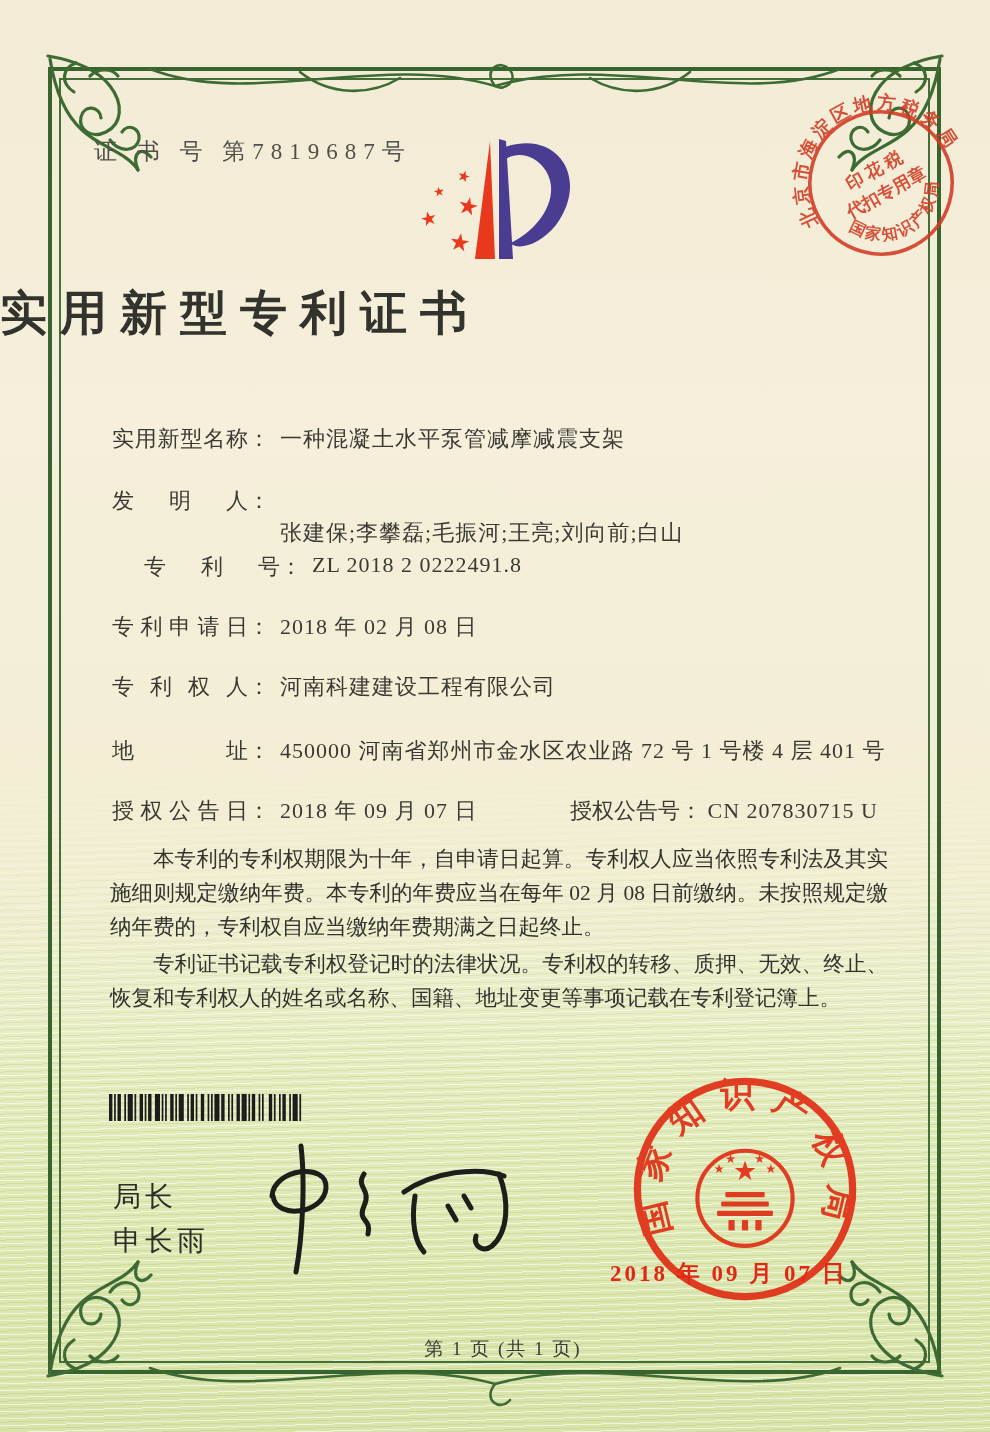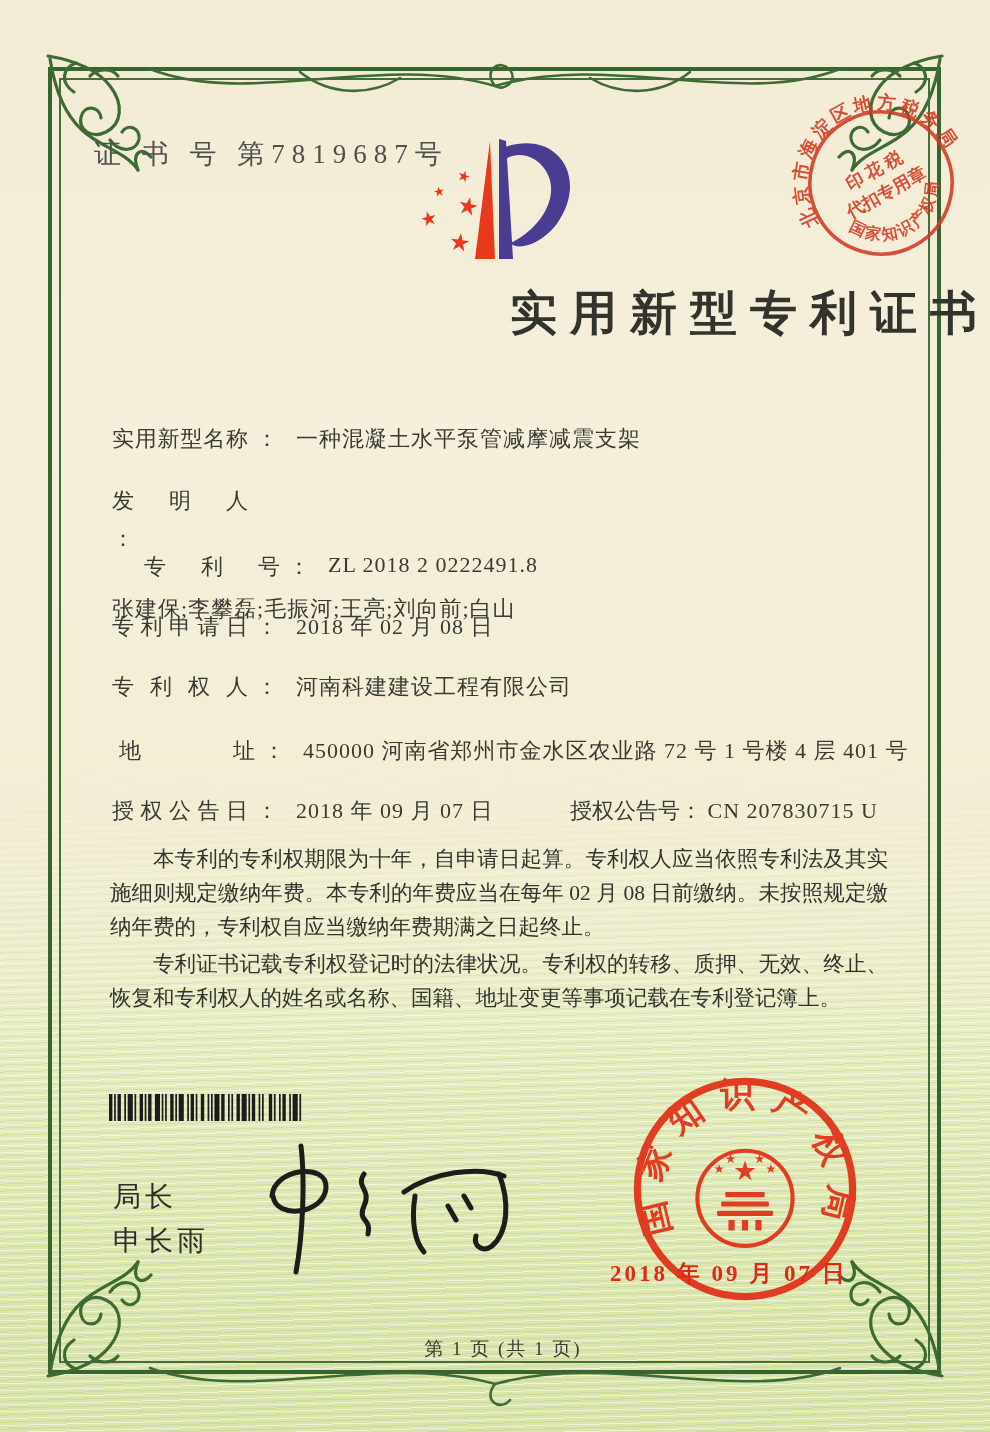--- a/index.html
+++ b/index.html
@@ -15,27 +15,27 @@
     position:absolute;left:0;top:760px;right:0;bottom:0;pointer-events:none;
     background:
       linear-gradient(180deg,rgba(243,238,213,1) 0%,rgba(243,238,213,0) 45%),
       repeating-linear-gradient(178.5deg,rgba(255,255,255,.55) 0 1px,rgba(0,0,0,0) 1px 3.5px,rgba(130,165,70,.16) 3.5px 4.5px,rgba(0,0,0,0) 4.5px 7px);
   }
   
   .frame-outer{position:absolute;left:48px;top:67px;width:885px;height:1299px;border:4px solid #38652f;}
   .frame-inner{position:absolute;left:59px;top:78px;width:867px;height:1281px;border:2px solid #456f38;}
   .ornaments{position:absolute;left:0;top:0;width:990px;height:1432px;pointer-events:none;}
 
-  .cert-no{position:absolute;left:94px;top:136px;font-size:27px;letter-spacing:7px;color:#50504a;}
+  .cert-no{position:absolute;left:94px;top:136px;font-size:23px;letter-spacing:7px;color:#50504a;}
   .logo{position:absolute;left:398px;top:126px;width:220px;height:152px;}
-  .title{position:absolute;left:0;top:282px;width:990px;text-align:right;
+  .title{position:absolute;left:0;top:282px;width:990px;text-align:left;
          font-size:47px;font-weight:bold;letter-spacing:13px;color:#33332e;}
 
   .fields{position:absolute;left:112px;top:420px;width:780px;font-size:22px;}
-  .frow{position:absolute;left:0;display:flex;align-items:flex-start;white-space:nowrap;gap:8px;}
+  .frow{position:absolute;left:0;display:flex;align-items:flex-start;white-space:nowrap;}
   .flabel{display:inline-block;width:136px;text-align:justify;text-align-last:justify;}
   .fcolon{display:inline-block;margin-right:10px;}
   .fvalue{display:inline-block;letter-spacing:1px;}
   .inv-lines{display:inline-block;line-height:31px;letter-spacing:1px;}
 
   .grant-no{position:absolute;left:458px;top:0;white-space:nowrap;}
 
   .paras{position:absolute;left:110px;top:842px;width:778px;font-size:21.5px;line-height:34px;
          color:#33332d;}
   .paras p{margin:0 0 3px 0;text-indent:2em;text-align:justify;}
@@ -110,21 +110,21 @@
   </svg>
 
   <div class="title">实用新型专利证书</div>
 
   <div class="fields">
     <div class="frow" style="top:4px;">
       <span class="flabel">实用新型名称</span>
         <span class="fcolon">：</span>
       <span class="fvalue">一种混凝土水平泵管减摩减震支架</span>
     </div>
-    <div class="frow" style="top:66px;flex-direction:column;">
+    <div class="frow" style="top:66px;">
       <span class="flabel">发明人</span>
         <span class="fcolon">：</span>
       <span class="inv-lines">
         <br>
         <span>张建保;李攀磊;毛振河;王亮;刘向前;白山</span>
       </span>
     </div>
     <div class="frow" style="top:132px;margin-left:32px;">
       <span class="flabel">专利号</span>
         <span class="fcolon">：</span>
@@ -133,21 +133,21 @@
     <div class="frow" style="top:192px;">
       <span class="flabel">专利申请日</span>
         <span class="fcolon">：</span>
       <span class="fvalue">2018 年 02 月 08 日</span>
     </div>
     <div class="frow" style="top:252px;">
       <span class="flabel">专利权人</span>
         <span class="fcolon">：</span>
       <span class="fvalue">河南科建建设工程有限公司</span>
     </div>
-    <div class="frow" style="top:316px;margin-left:7px;">
+    <div class="frow" style="top:316px;">
       <span class="flabel">地址</span>
         <span class="fcolon">：</span>
       <span class="fvalue">450000 河南省郑州市金水区农业路 72 号 1 号楼 4 层 401 号</span>
     </div>
     <div class="frow" style="top:376px;">
       <span class="flabel">授权公告日</span>
         <span class="fcolon">：</span>
       <span class="fvalue">2018 年 09 月 07 日</span>
       <span class="grant-no">
         <span>授权公告号</span><span>：</span>

